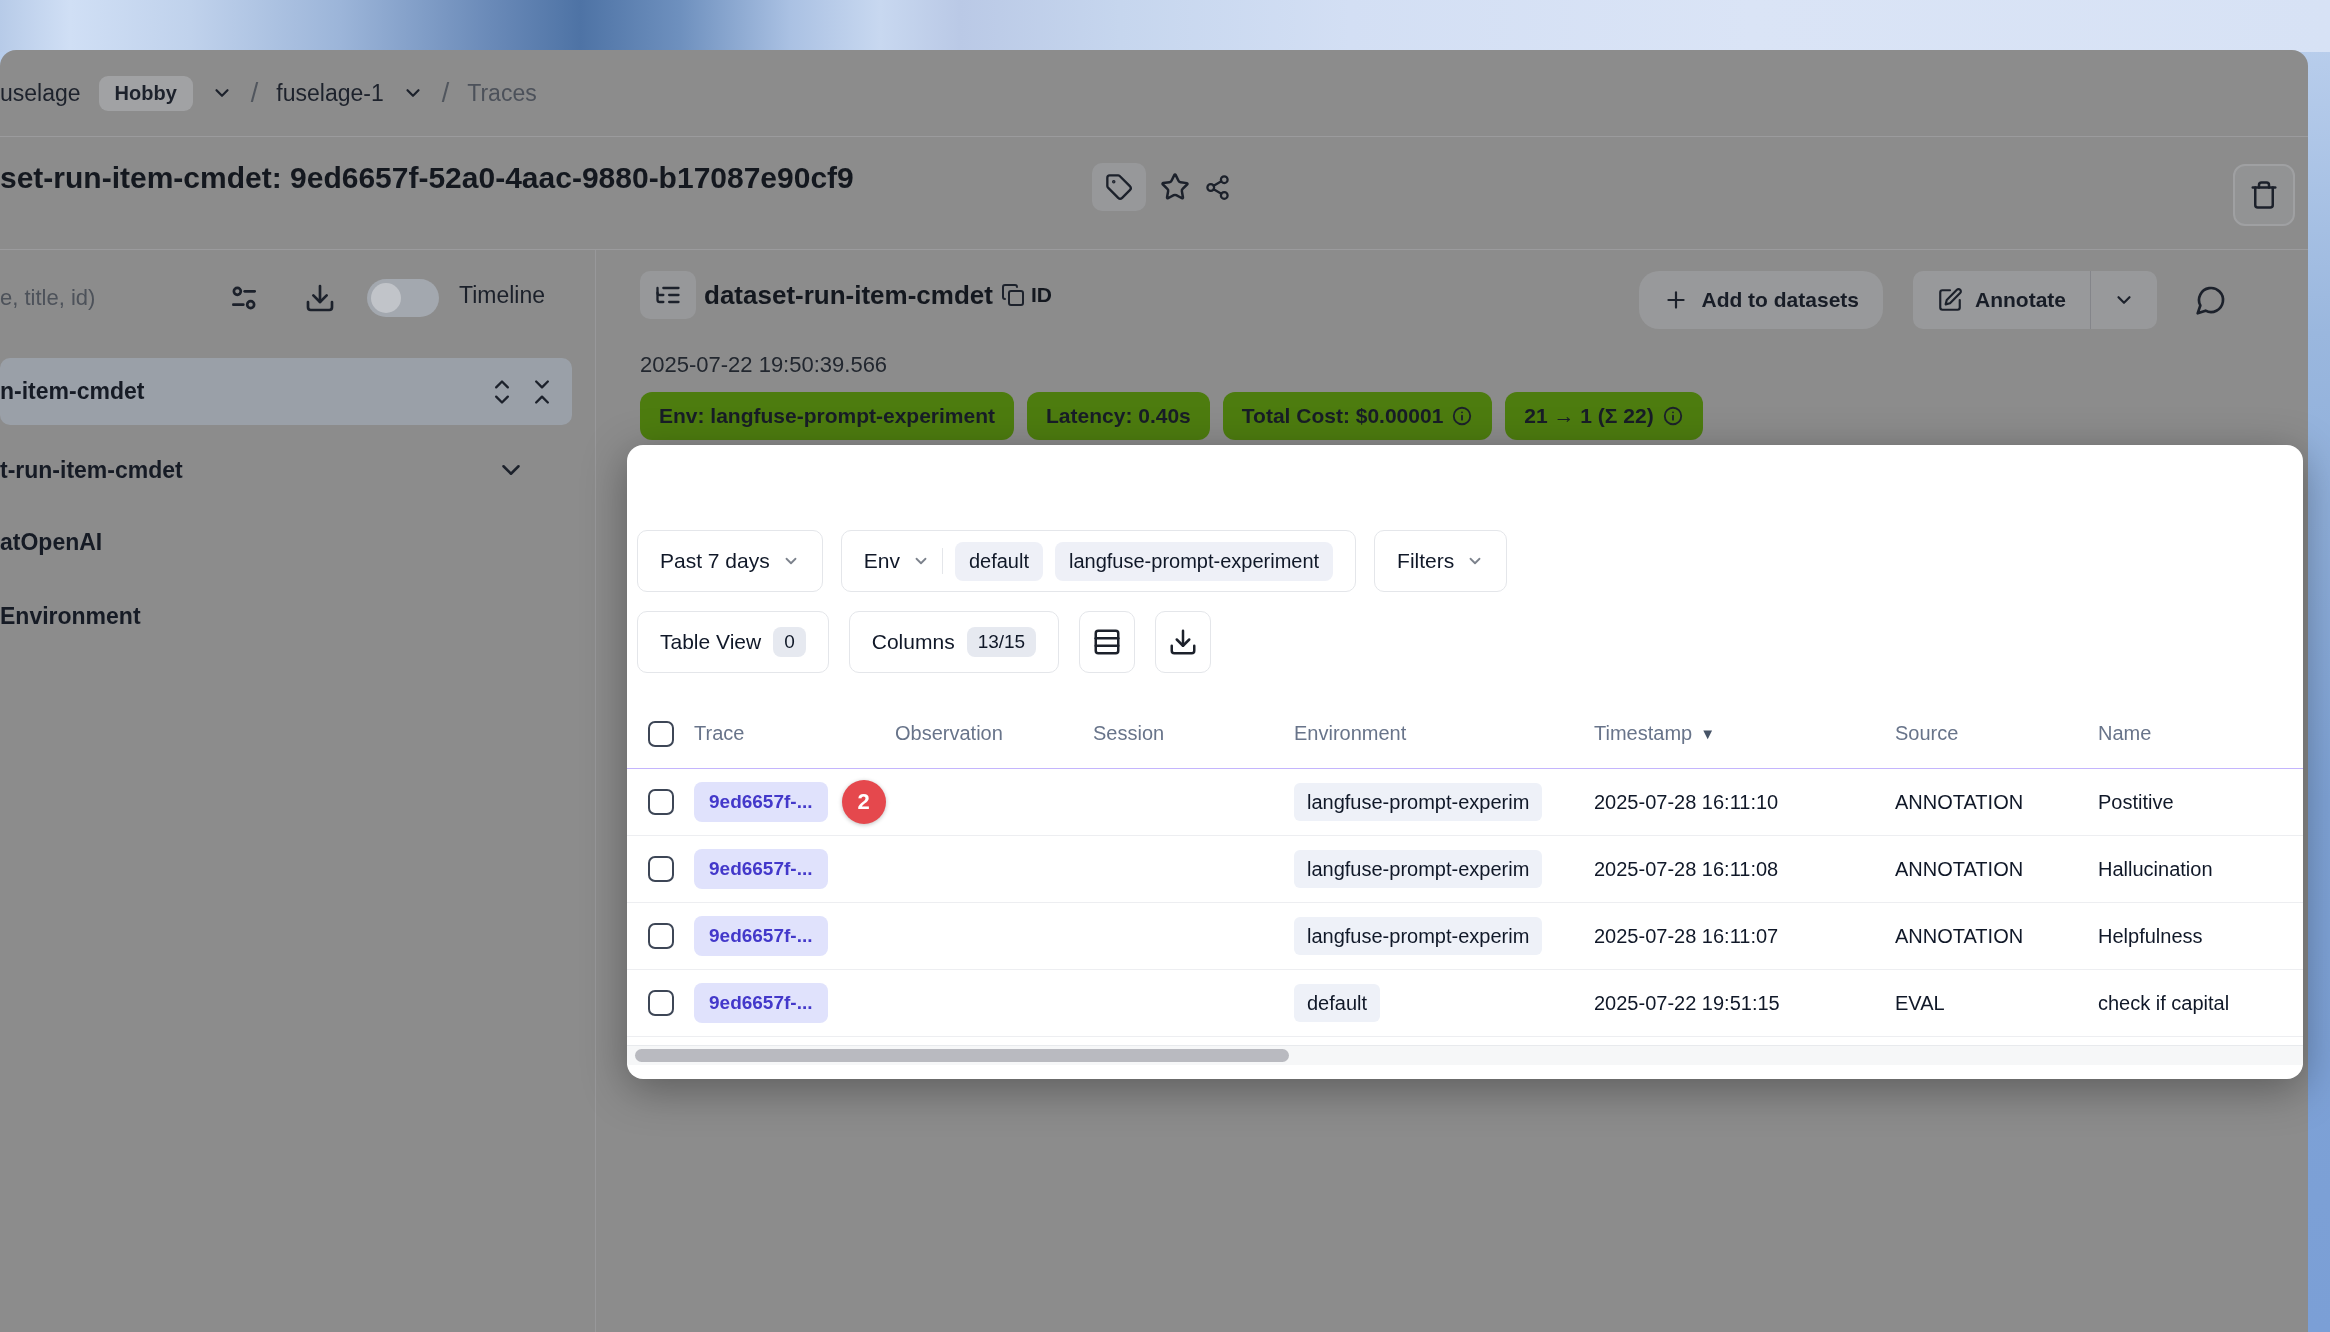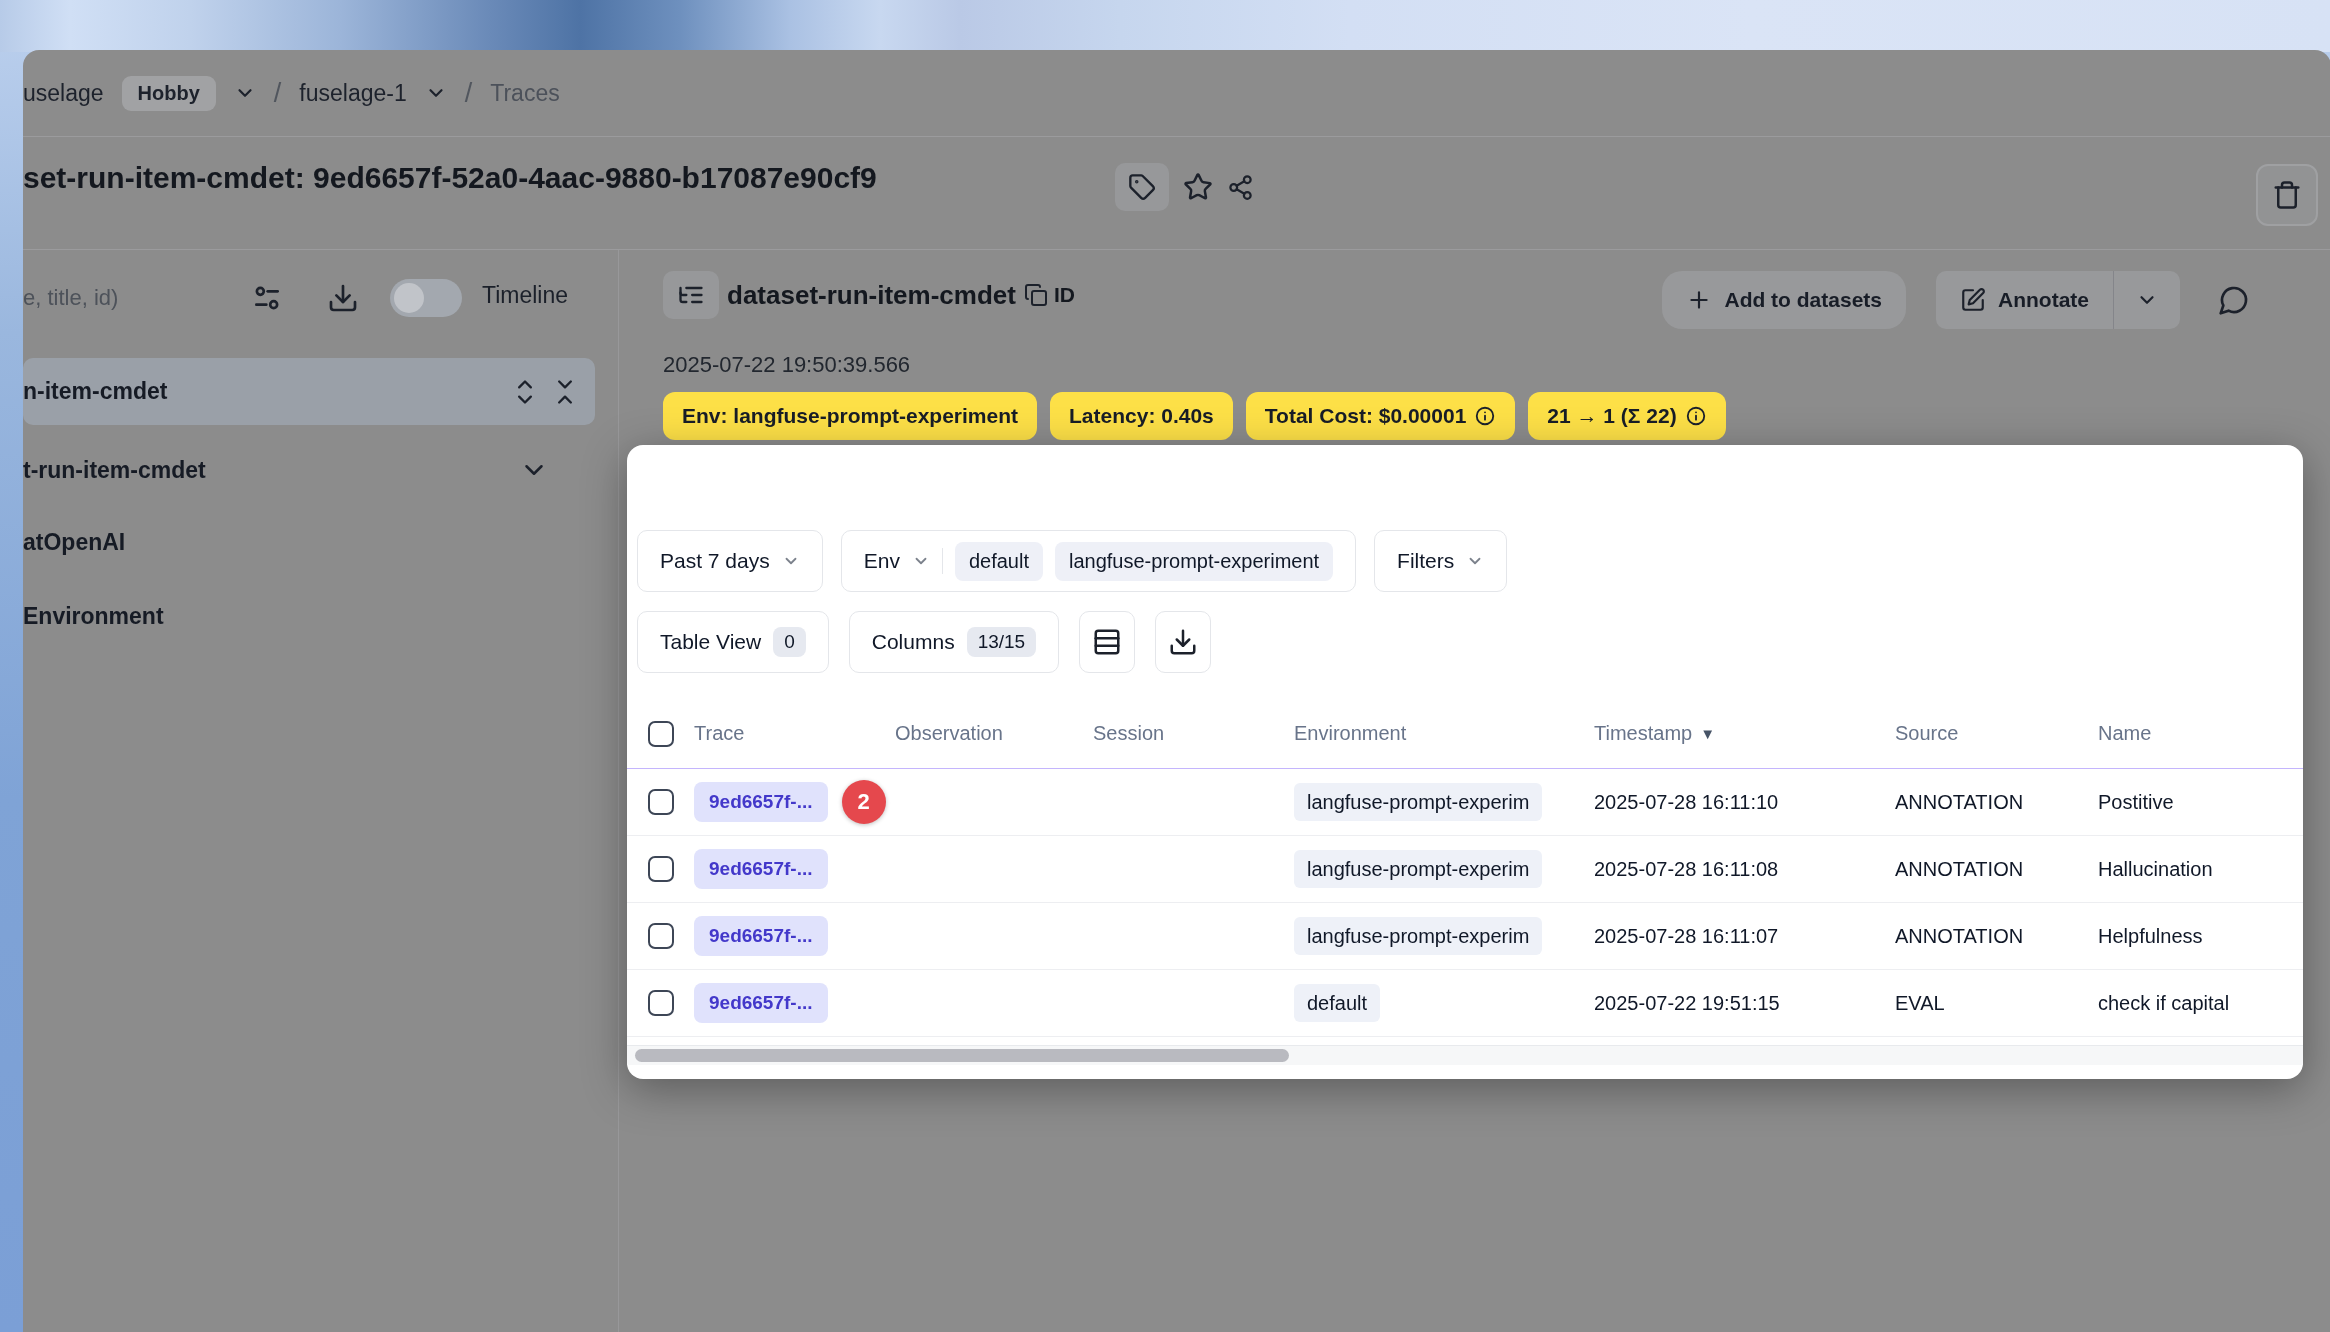--- a/index.html
+++ b/index.html
@@ -5,21 +5,21 @@
   * { margin:0; padding:0; box-sizing:border-box; }
   html,body { width:2330px; height:1332px; overflow:hidden; }
   body { font-family:"Liberation Sans","DejaVu Sans",sans-serif; }
   .screen { position:relative; width:2330px; height:1332px;
     background:linear-gradient(180deg,#bdd1ee 0%,#9ab7de 25%,#7fa3d6 60%,#7b9fd6 100%); }
   .wallpaper-top { position:absolute; top:0; left:0; right:0; height:52px;
     background:linear-gradient(90deg,#b7cbe8 0px,#d0dff5 70px,#c0d2ec 190px,#9cb5d9 340px,#6a8ab8 490px,#4e73a5 580px,#6e90be 680px,#aac1e3 790px,#c8d8f0 880px,#bac9e6 960px,#c6d6ee 1120px,#d3dff4 1350px,#dae4f6 1750px,#d7e2f5 2330px); }
 
   
   .window { position:absolute; top:50px; left:0; width:2308px; height:1282px;
-    background:#8c8c8c; border-radius:16px 16px 0 0; overflow:hidden;margin-left:23px; }
+    background:#8c8c8c; border-radius:16px 16px 0 0; overflow:hidden; }
 
   .breadcrumb-bar { position:absolute; top:0; left:0; right:0; height:87px;
     border-bottom:1px solid #9b9b9d; display:flex; align-items:center; gap:18px; padding-left:0; }
   .bc-text { font-size:23px; font-weight:500; color:#1d222c; white-space:nowrap; }
   .bc-muted { color:#4c515a; }
   .pill { background:#a1a2a4; border-radius:9px; padding:6px 16px; font-size:20px; font-weight:600; color:#1d222c; }
   .slash { font-size:27px; font-weight:300; color:#51565e; }
   .chev { width:22px; height:22px; stroke:#1d222c; stroke-width:2.4; fill:none; stroke-linecap:round; stroke-linejoin:round; }
   .chev-sm { width:18px; height:18px; stroke:#7c828c; stroke-width:2.4; fill:none; stroke-linecap:round; stroke-linejoin:round; }
 
@@ -52,21 +52,21 @@
   .id-group { display:flex; align-items:center; gap:6px; font-size:21px; font-weight:600; color:#14181f; }
   .head-actions { position:absolute; top:21px; right:73px; height:58px; display:flex; align-items:center; gap:30px; }
   .gbtn { height:58px; display:flex; align-items:center; gap:12px; padding:0 24px; background:#98999b;
     border-radius:20px; font-size:21px; font-weight:600; color:#181d27; white-space:nowrap; }
   .split { display:flex; align-items:stretch; height:58px; background:#98999b; border-radius:10px; overflow:hidden; }
   .split .part-main { display:flex; align-items:center; gap:12px; padding:0 24px; font-size:21px; font-weight:600; color:#181d27; }
   .split .part-chev { display:flex; align-items:center; padding:0 22px; border-left:1px solid #84858a; }
   .ghost-ic { width:48px; height:48px; display:flex; align-items:center; justify-content:center; }
   .detail-ts { position:absolute; top:102px; left:44px; font-size:22px; font-weight:500; color:#22272f; }
   .badges { position:absolute; top:142px; left:44px; display:flex; gap:13px; }
-  .badge { height:48px; display:flex; align-items:center; gap:8px; padding:0 19px; background:#fde047;
+  .badge { height:48px; display:flex; align-items:center; gap:8px; padding:0 19px; background:#4d7c0f;
     border-radius:12px; font-size:21px; font-weight:600; color:#181d27; white-space:nowrap; }
 
   
   .card { position:absolute; top:445px; left:627px; width:1676px; height:634px; background:#ffffff;
     border-radius:16px; box-shadow:0 10px 44px rgba(0,0,0,.35); z-index:5; }
   .tabs-row { position:absolute; top:0; left:0; right:0; height:58px; border-bottom:1px solid #e8eaed;
     display:flex; align-items:stretch; padding-left:4px; }
   .tab { position:relative; display:flex; align-items:center; padding:0 15px; font-size:21px; font-weight:500; color:#344054; }
   .tab.active { font-weight:600; color:#0c111d; }
   .tab.active::after { content:""; position:absolute; left:0; right:0; bottom:0; height:4px; background:#4f46e5; }

